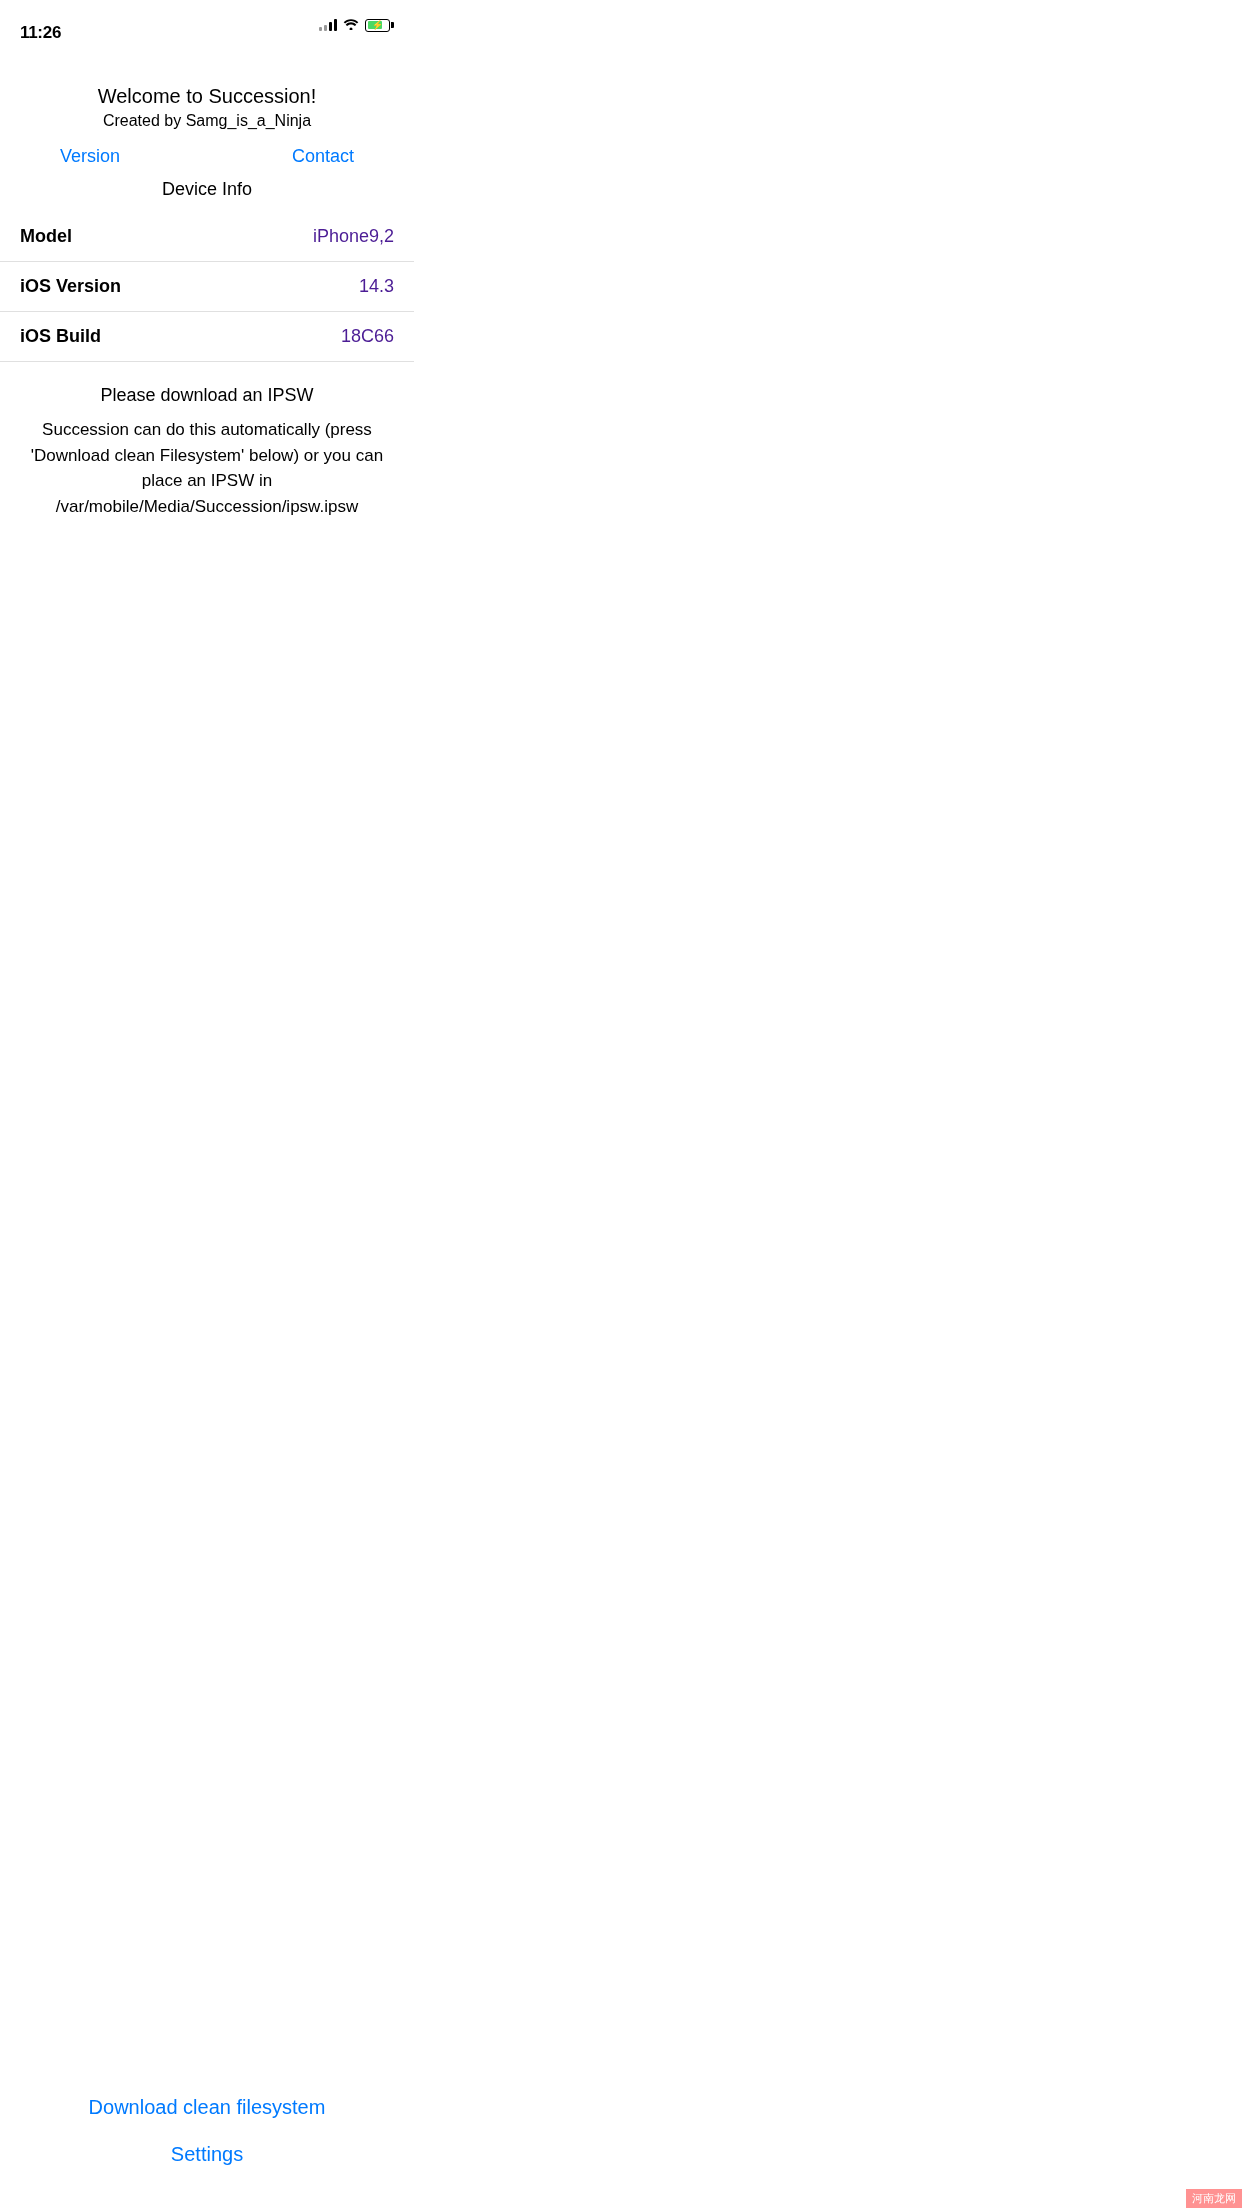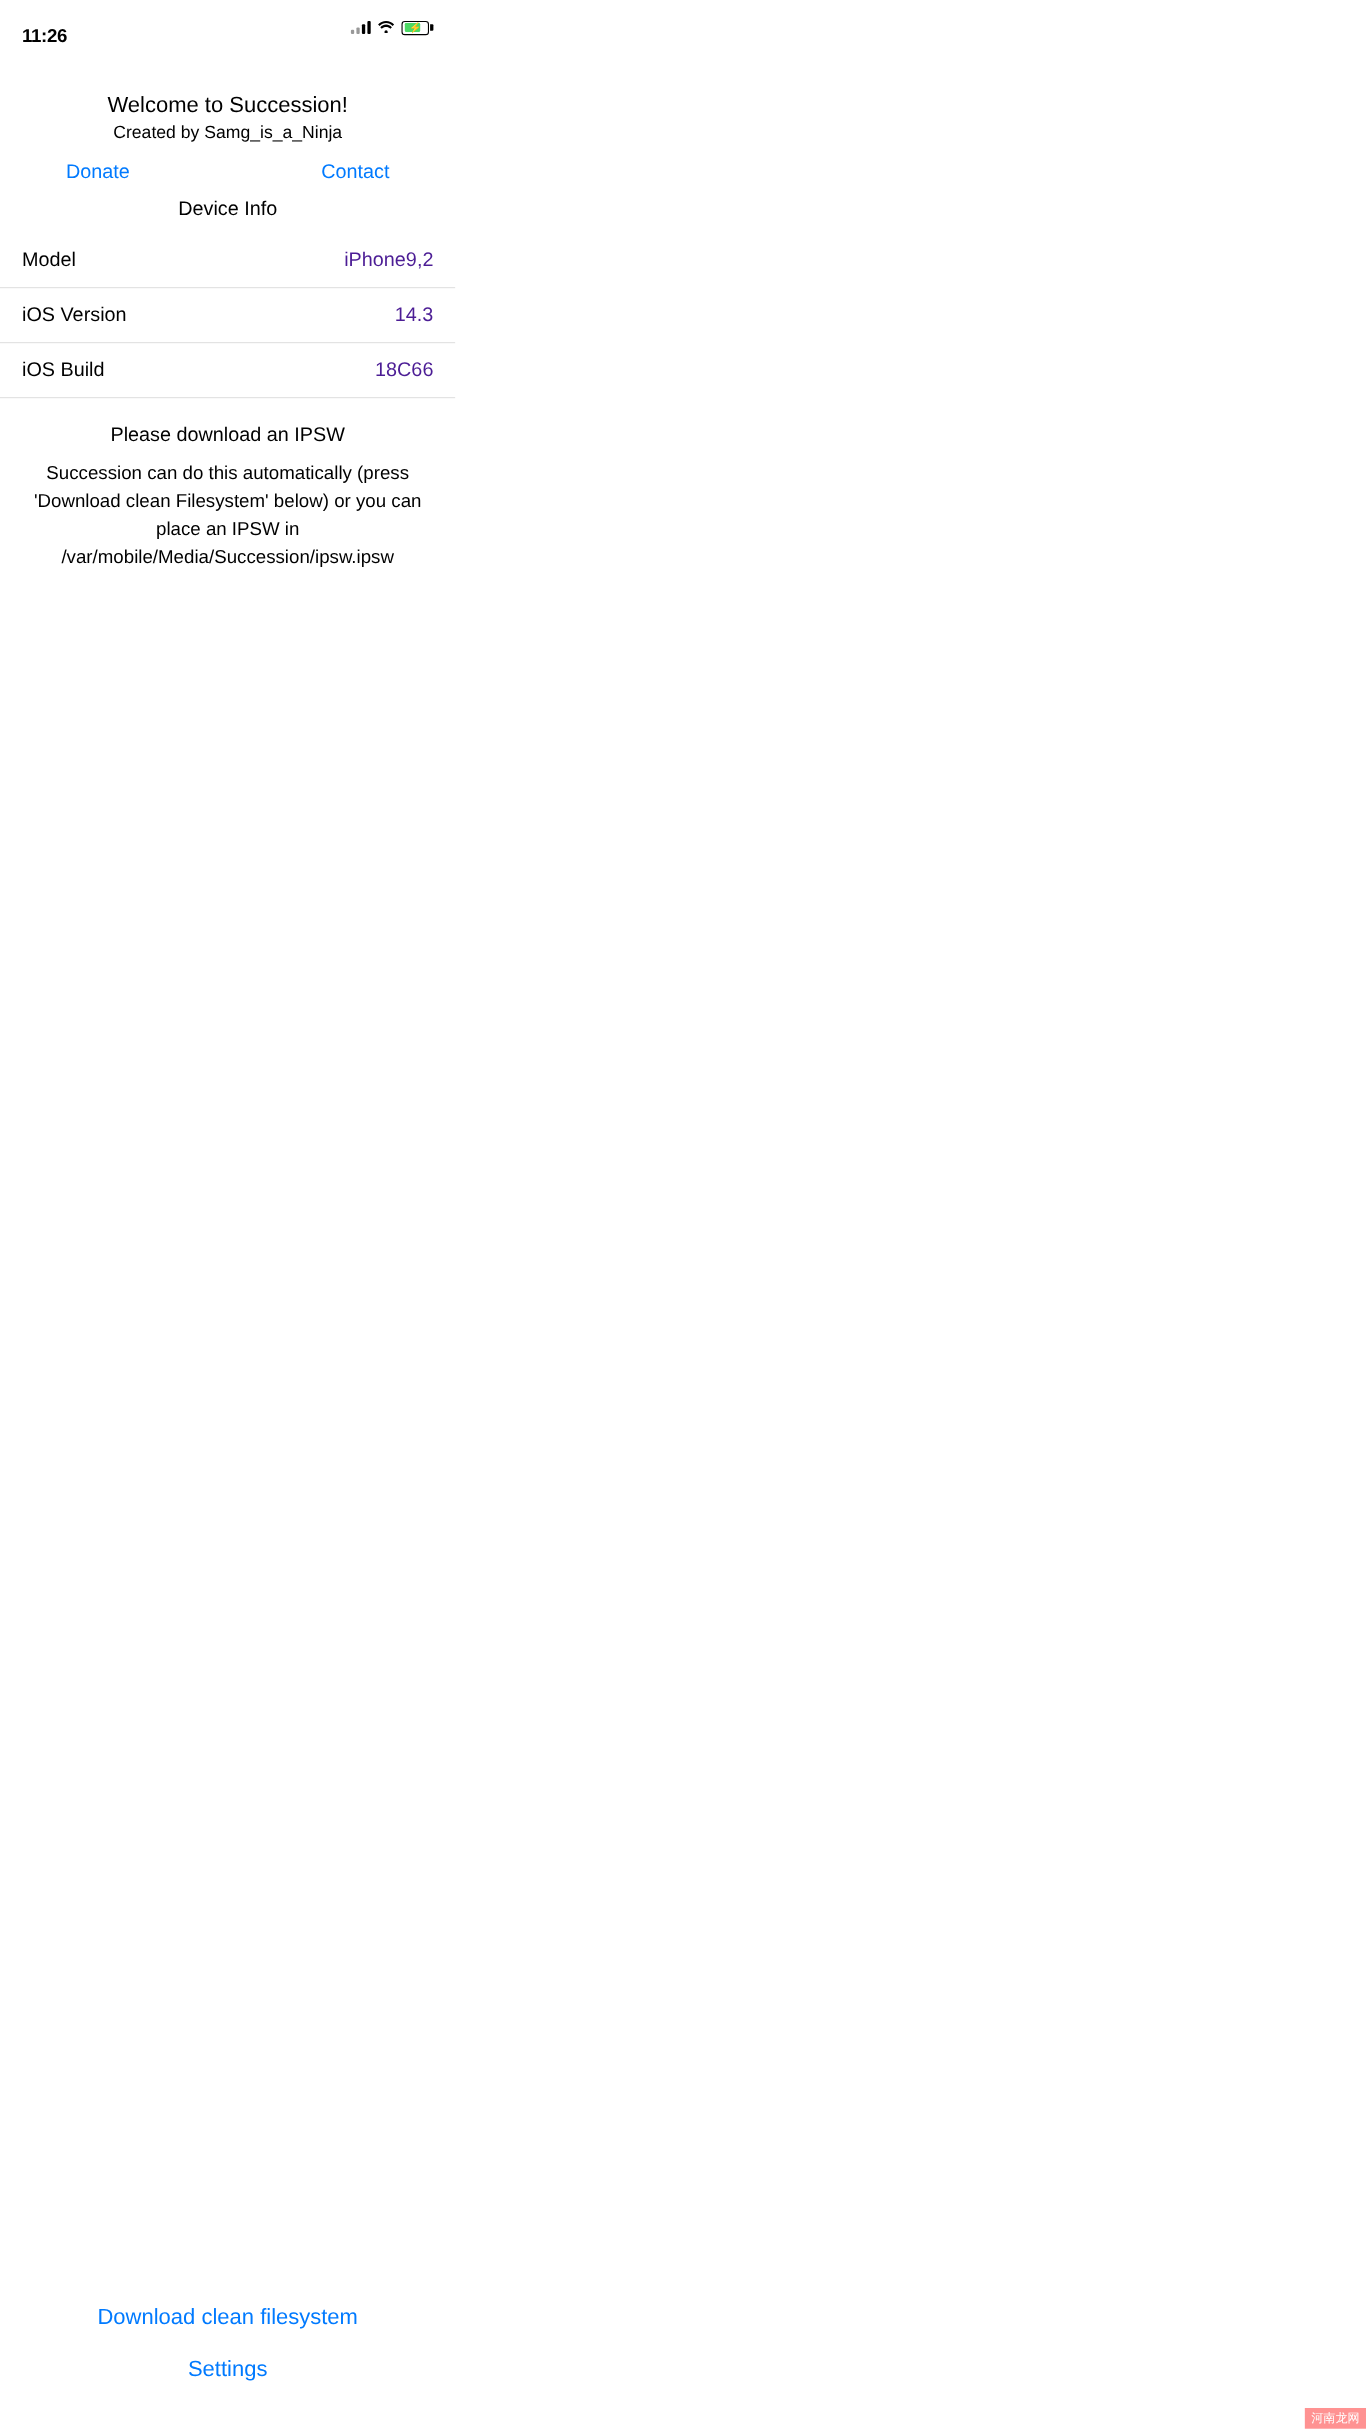--- a/index.html
+++ b/index.html
@@ -152,21 +152,21 @@
       padding: 14px 20px;
       border-bottom: 1px solid #e0e0e0;
     }
 
     .device-info-row:first-child {
       border-top: 1px solid #e0e0e0;
     }
 
     .device-info-label {
       font-size: 18px;
-      font-weight: 400;
+      font-weight: 700;
       color: #000;
     }
 
     .device-info-value {
       font-size: 18px;
       font-weight: 400;
       color: #4c1d95;
     }
 
     .tap-incorrect {
@@ -258,21 +258,21 @@
       <div class="battery-tip"></div>
     </div>
   </div>
 </div>
 
 <div class="content-area">
   <div class="header">
     <div class="header-title">Welcome to Succession!</div>
     <div class="header-subtitle">Created by Samg_is_a_Ninja</div>
     <div class="header-links">
-      <a class="header-link">Donate</a>
+      <a class="header-link">Version</a>
       <a class="header-link">Contact</a>
     </div>
   </div>
 
   <div class="device-info-section">
     <div class="section-title">Device Info</div>
     <div class="device-info-row">
       <span class="device-info-label">Model</span>
       <span class="device-info-value">iPhone9,2</span>
     </div>

